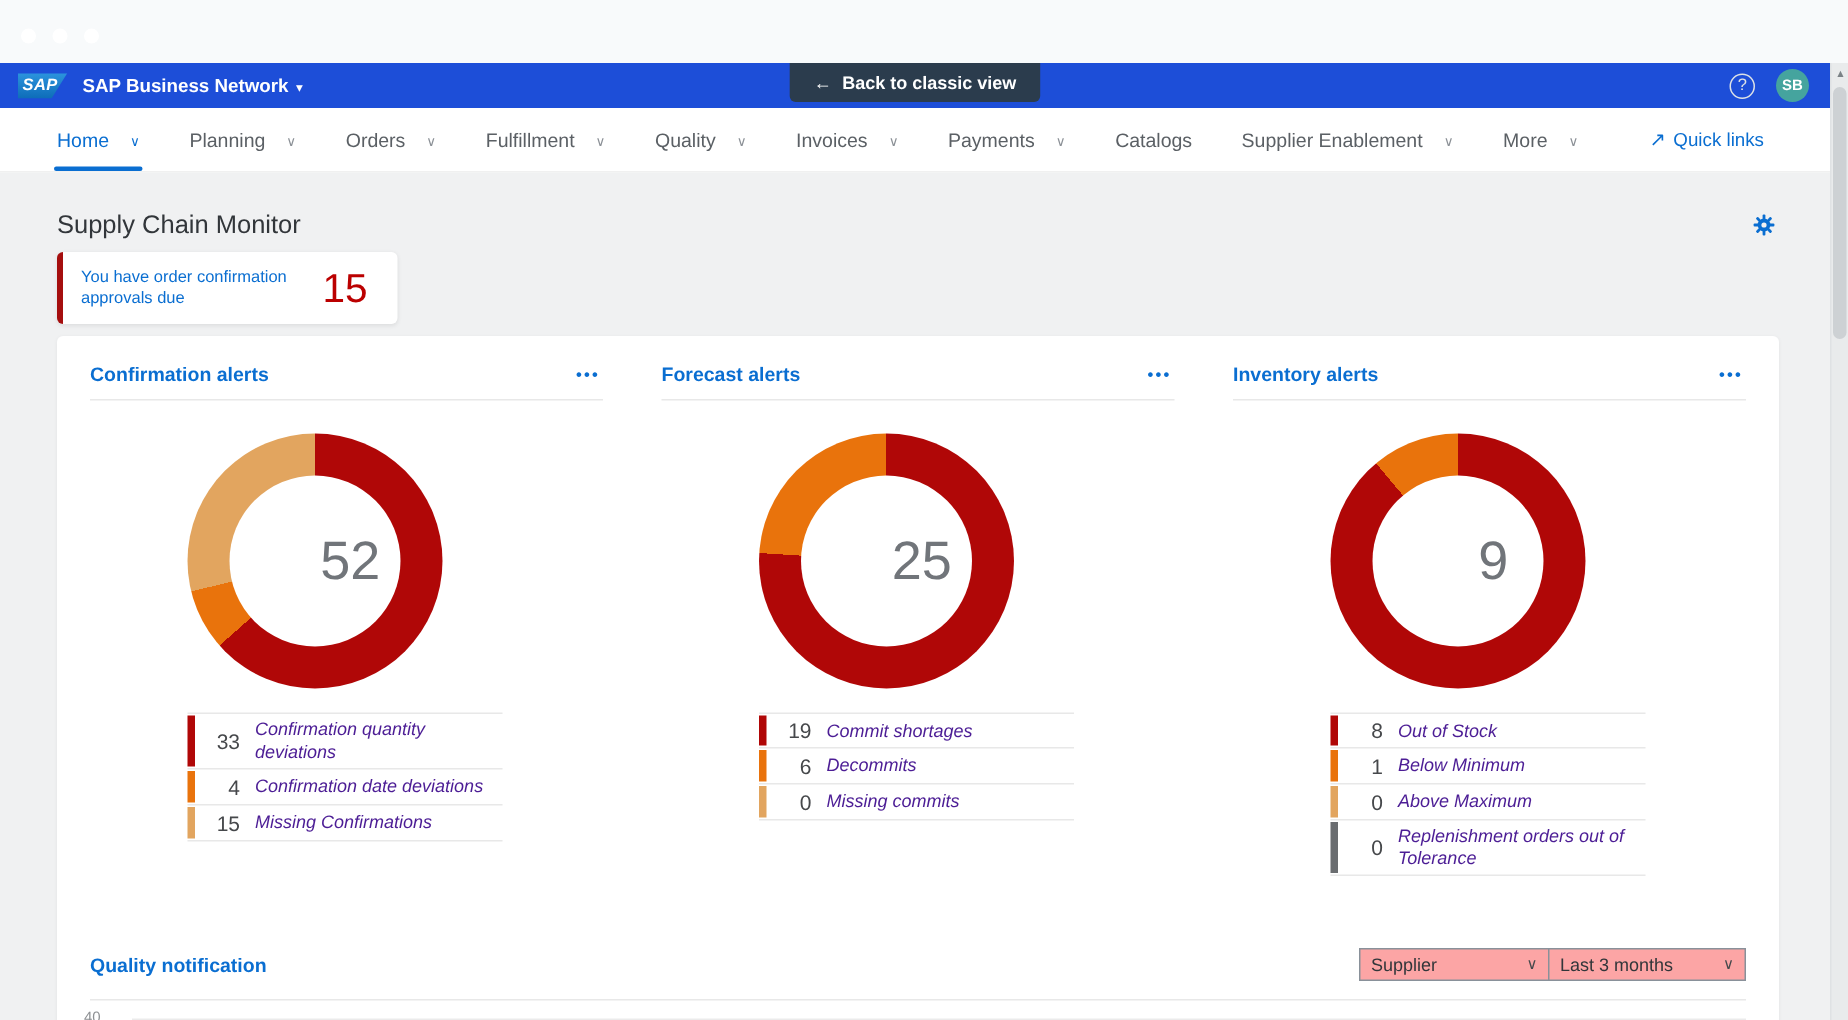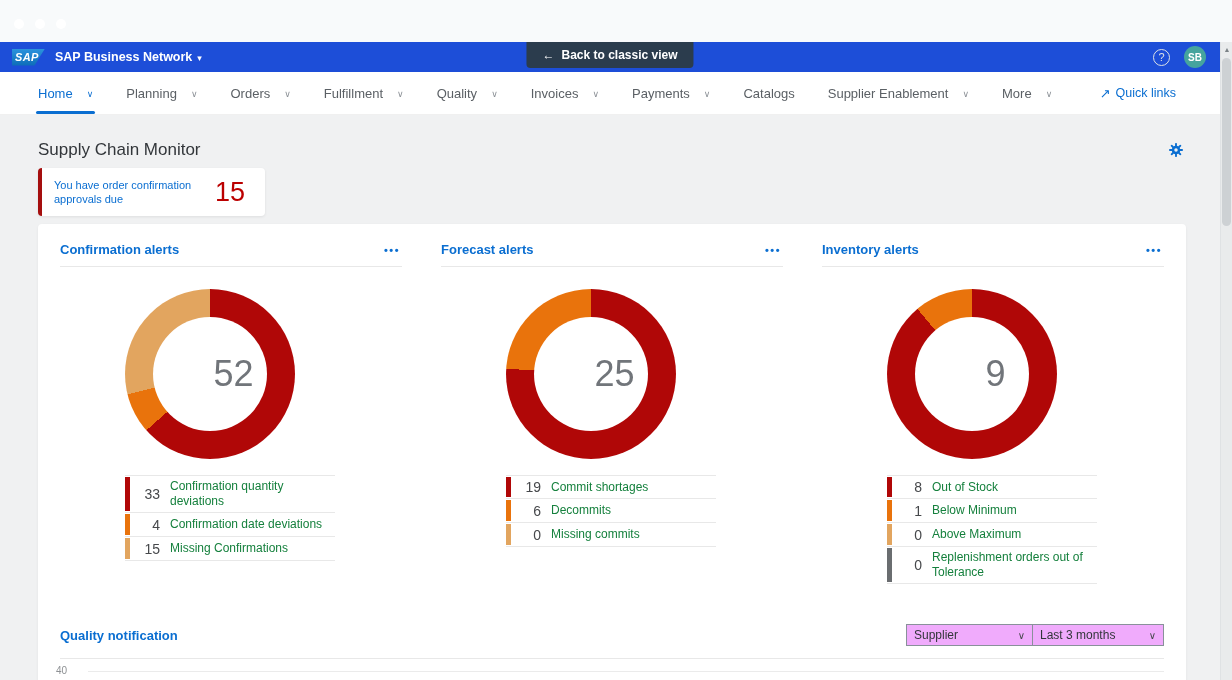--- a/index.html
+++ b/index.html
@@ -63,30 +63,30 @@
   .sec-title { font-size:13px; font-weight:bold; color:#0a6ed1; cursor:pointer; }
   .dots-btn { background:none; border:none; color:#0a6ed1; font-size:11px; font-weight:bold;
     letter-spacing:1.5px; cursor:pointer; padding:0 2px; }
   .sec-sep { height:1px; background:#e8e8e8; margin-top:9px; }
 
   .donut { width:170px; height:170px; border-radius:50%; margin:22px 0 0 65px; position:relative; }
   .donut-hole { position:absolute; left:28px; top:28px; width:114px; height:114px; border-radius:50%;
     background:#fff; display:flex; align-items:center; justify-content:center; }
   .donut-total { font-size:36px; font-weight:300; color:#71757a;margin-left:47px; }
 
-  .legend { margin:16px 0 0 65px; width:210px; }
+  .legend { margin:16px 0 8px 65px; width:210px; }
   .legend-row { display:flex; align-items:center; min-height:24px; border-bottom:1px solid #e8e8e8; cursor:pointer; }
   .legend-row:first-child { border-top:1px solid #e8e8e8; }
   .legend-bar { width:5px; align-self:stretch; margin:1px 0; flex:none; }
   .legend-val { width:30px; text-align:right; font-size:14px; color:#46484b; margin-right:10px; flex:none; }
-  .legend-label { font-size:12px; color:#15803d; line-height:1.25; padding:3px 4px 3px 0; }
+  .legend-label { font-size:12px; color:#4c1d95; line-height:1.25; padding:3px 4px 3px 0;font-style:italic; }
 
   .quality-head { display:flex; align-items:center; justify-content:space-between; margin-top:40px; }
   .filters { display:flex; }
-  .select-box { height:22px; border:1px solid #89919a; background:#f0abfc; display:flex; align-items:center;
+  .select-box { height:22px; border:1px solid #89919a; background:#fca5a5; display:flex; align-items:center;
     padding:8px 7px; font-size:12px; color:#32363a; cursor:pointer; }
   .select-box + .select-box { margin-left:-1px; }
   .select-val { flex:1; }
   .select-chev { font-size:10px; color:#46494c; margin-left:10px; }
   .quality-sep { height:1px; background:#e8e8e8; margin-top:12px; }
 
   .chart-area { position:relative; height:40px; }
   .y-tick { position:absolute; left:-4px; top:6px; font-size:10px; color:#8d9093; }
   .gridline { position:absolute; left:28px; right:0; top:12px; height:1px; background:#ebebeb; }
 

